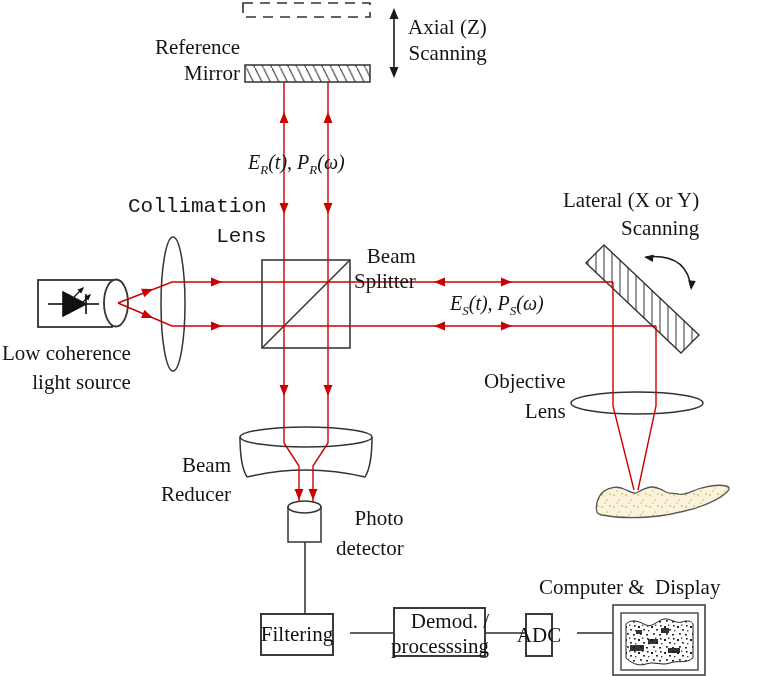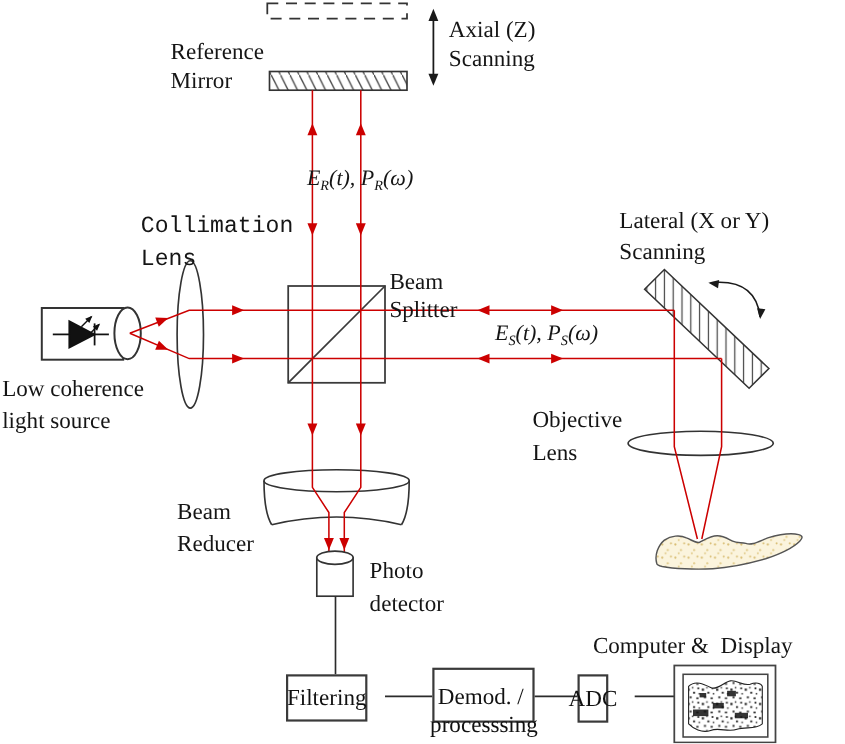--- a/index.html
+++ b/index.html
@@ -1,18 +1,18 @@
 <!DOCTYPE html>
 <html><head>
 <meta charset="utf-8">
 <style>
   html,body{margin:0;padding:0;background:#ffffff;}
   #stage{
     position:relative;width:768px;height:676px;background:#ffffff;overflow:hidden;
-    font-family:"Liberation Serif","DejaVu Serif",serif;color:#111;
+    font-family:"Liberation Serif","DejaVu Serif",serif;color:#111;text-align:right;
   }
   #stage svg{position:absolute;left:0;top:0;}
   .lbl{position:absolute;font-size:21px;line-height:26px;white-space:nowrap;color:#151515;}
   .math{font-style:italic;font-size:20px;}
   .math sub{font-size:13px;font-style:italic;}
   .boxnode{position:absolute;border:2px solid #3a3a3a;box-sizing:border-box;
     display:flex;align-items:center;justify-content:center;font-size:21px;background:transparent;}
   .demod-text{position:absolute;left:-4px;top:0px;line-height:25px;font-size:21px;white-space:nowrap;}
   .pre{white-space:pre;}
 </style>
@@ -172,21 +172,21 @@
   <div class="lbl" style="left:155px;top:34px;">
     <div>Reference</div>
     <div>Mirror</div>
   </div>
 
   <div class="lbl" style="left:408px;top:14px;">
     <div>Axial (Z)</div>
     <div>Scanning</div>
   </div>
 
-  <div class="lbl math" style="left:279px;top:149px;">
+  <div class="lbl math" style="left:248px;top:149px;">
     <span>E</span><sub>R</sub><span>(t), P</span><sub>R</sub><span>(ω)</span>
   </div>
 
   <div class="lbl" style="left:128px;top:192px;line-height:30px;font-family:Liberation Mono, monospace;">
     <div>Collimation</div>
     <div>Lens</div>
   </div>
 
   <div class="lbl" style="left:2px;top:339px;line-height:29px;">
     <div>Low coherence</div>
@@ -224,21 +224,21 @@
     <div>Photo</div>
     <div>detector</div>
   </div>
 
   <div class="boxnode" style="left:260px;top:613px;width:74px;height:43px;">
     <span>Filtering</span>
   </div>
 
   <div class="boxnode" style="left:393px;top:607px;width:93px;height:50px;justify-content:flex-start;overflow:visible;">
     <div class="demod-text">
-      <div style="padding-left:7px;margin-top:12px;">Demod. /</div>
+      <div style="padding-left:7px;">Demod. /</div>
       <div>processsing</div>
     </div>
   </div>
 
   <div class="boxnode" style="left:525px;top:613px;width:28px;height:44px;">
     <span>ADC</span>
   </div>
 
 </div>
 

